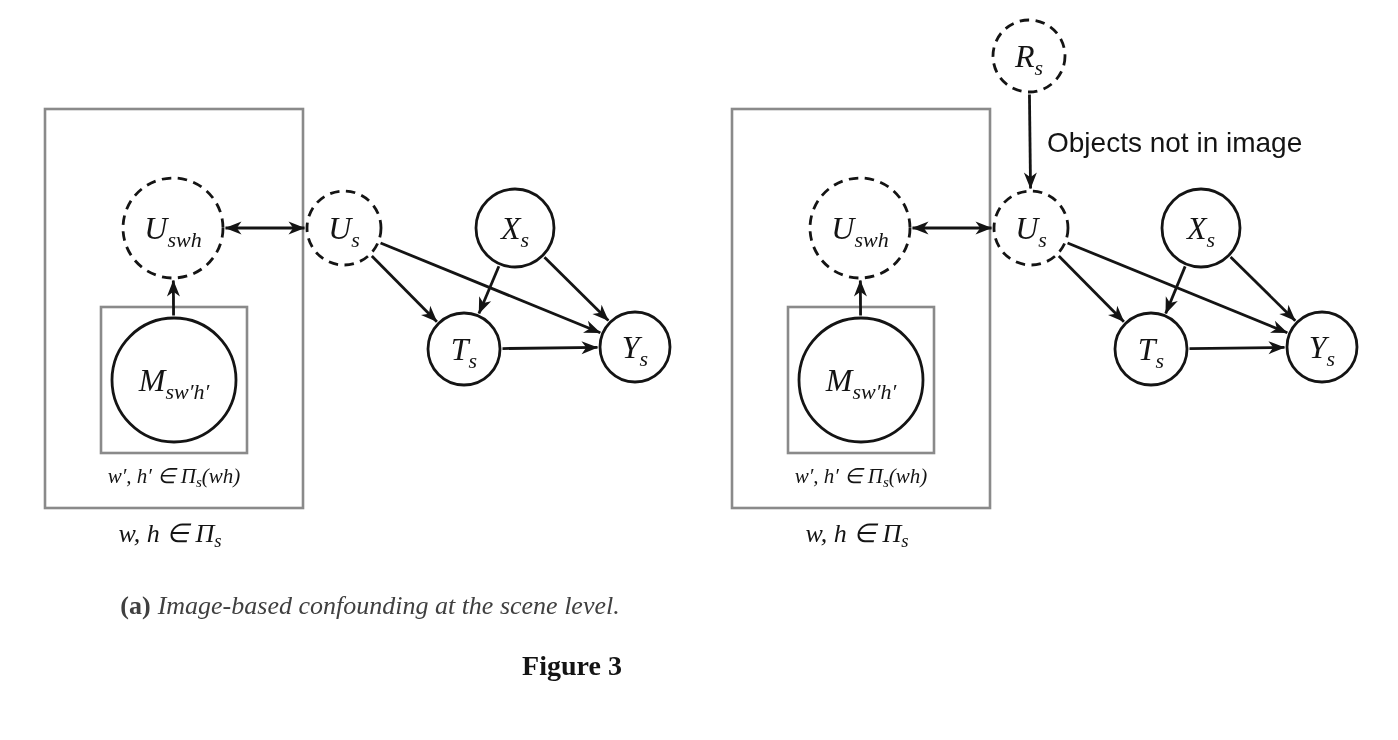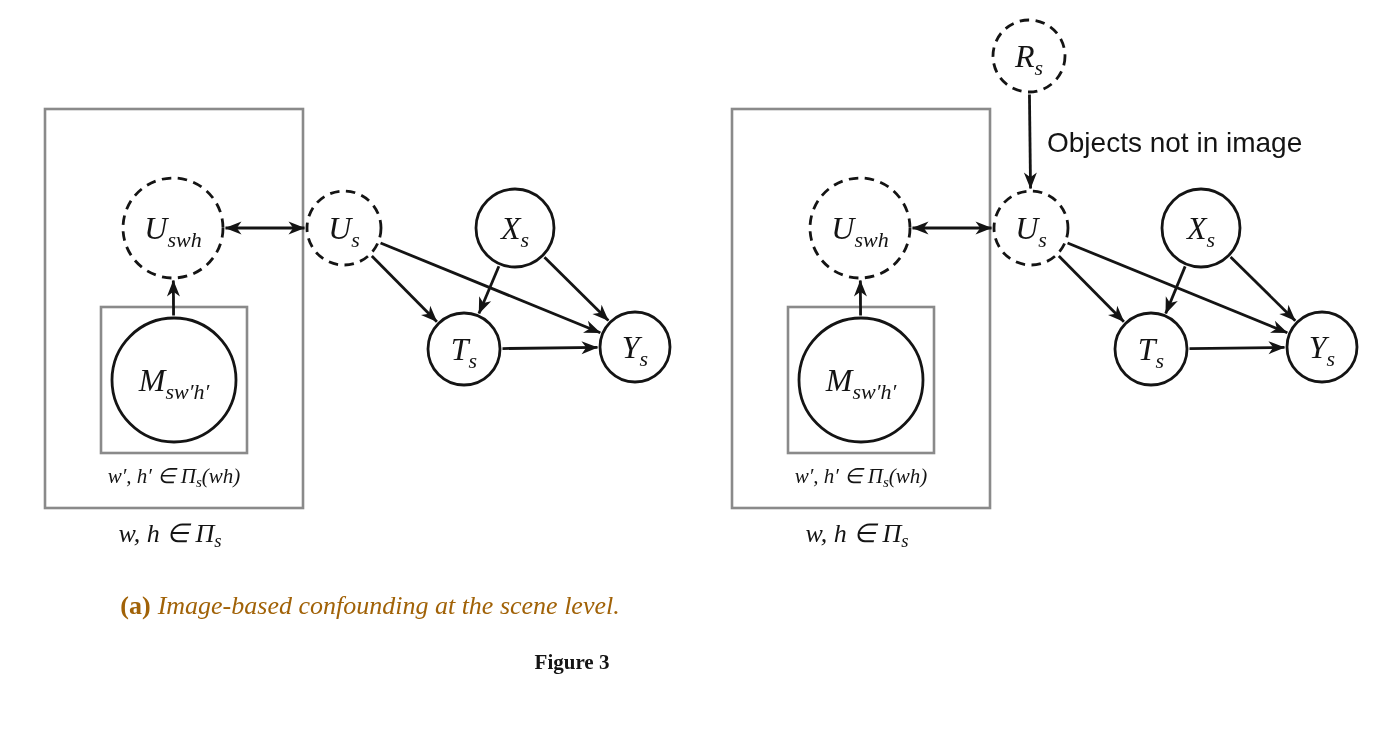--- a/index.html
+++ b/index.html
@@ -3,28 +3,28 @@
 <meta charset="utf-8">
 <style>
   html,body{margin:0;padding:0;}
   body{
     width:1398px;height:740px;background:#ffffff;position:relative;
     font-family:"Liberation Serif", serif;overflow:hidden;
   }
   .stage{position:absolute;left:0;top:0;width:1398px;height:740px;}
   #diagram{position:absolute;left:0;top:0;}
   .caption{
-    position:absolute;top:590px;font-size:26px;color:#a16207;
+    position:absolute;top:590px;font-size:26px;color:#404040;
     text-align:center;white-space:nowrap;line-height:1.2;
   }
   .cap-prefix{font-weight:bold;font-style:normal;margin-right:7px;}
   .cap-text{font-style:italic;}
   .figure-label{
     position:absolute;top:650px;left:0;width:1144px;text-align:center;
-    font-weight:bold;font-size:21px;color:#141414;
+    font-weight:bold;font-size:28px;color:#141414;
   }
 </style>
 </head>
 <body>
 
 <div class="stage">
   <svg id="diagram" width="1398" height="740" viewBox="0 0 1398 740" xmlns="http://www.w3.org/2000/svg">
       <defs>
         <marker id="ah" viewBox="0 0 18 14" markerWidth="18" markerHeight="14" refX="16.5" refY="7" orient="auto-start-reverse" markerUnits="userSpaceOnUse">
           <path d="M0.5,0.5 L17,7 L0.5,13.5 L5.2,7 Z" fill="#141414"></path>

